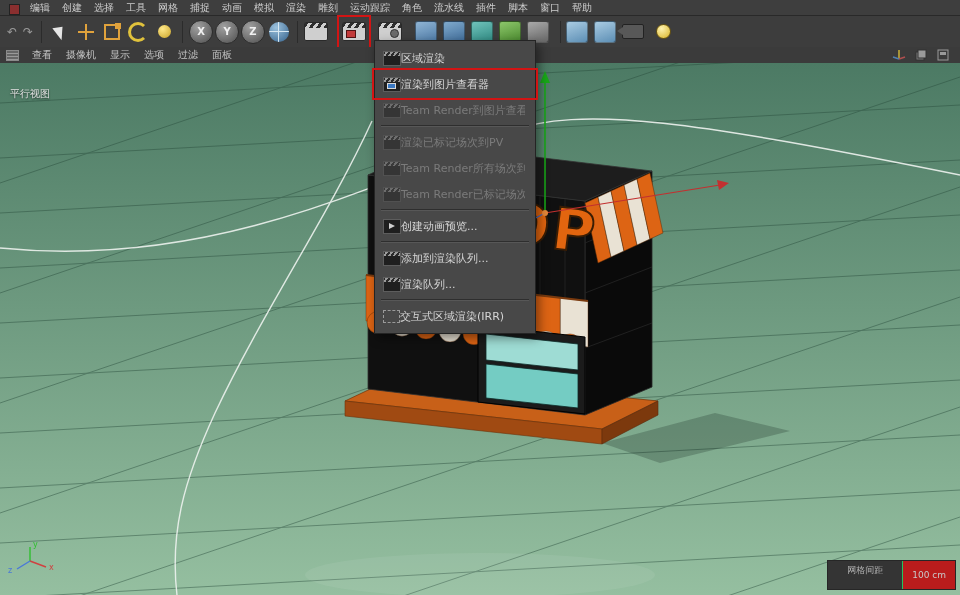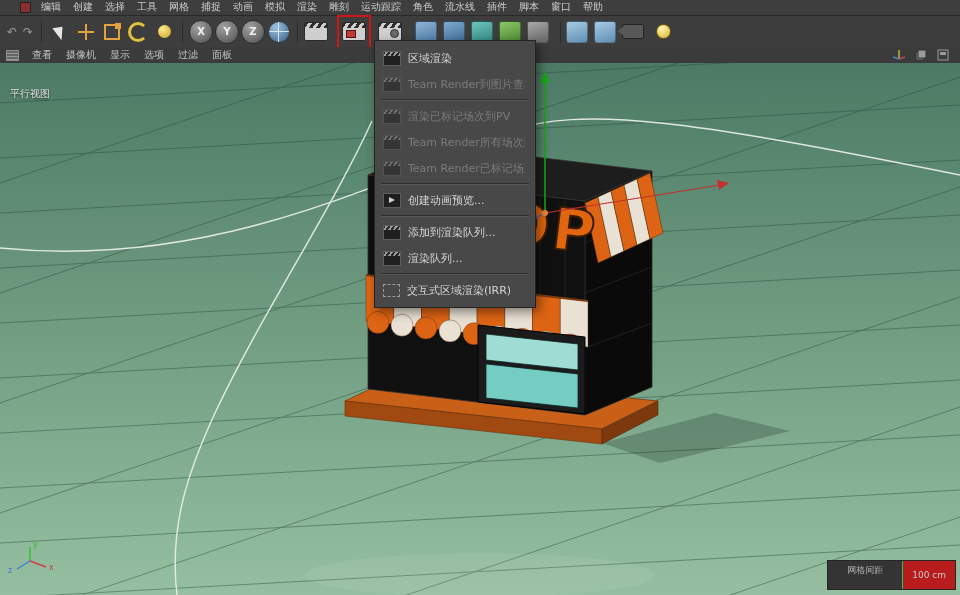--- a/index.html
+++ b/index.html
@@ -1,20 +1,20 @@
 <!DOCTYPE html>
 <html><head>
 <meta charset="utf-8">
 <style>
   html,body{margin:0;padding:0;background:#222;}
   .app{position:relative;width:960px;height:595px;overflow:hidden;background:#3c3c3c;
        font-family:"DejaVu Sans",sans-serif;-webkit-font-smoothing:antialiased;}
 
   
-  .menubar{height:15px;display:flex;align-items:center;background:#3e3e3e;border-bottom:1px solid #292929;padding-left:18px;font-family:Liberation Mono, monospace;}
+  .menubar{height:15px;display:flex;align-items:flex-end;background:#3e3e3e;border-bottom:1px solid #292929;padding-left:7px;}
   .logo{width:9px;height:9px;background:#8a2f2f;border:1px solid #222;margin:0 4px 0 2px;flex:none;}
   .mitem{font-size:10px;line-height:14px;color:#cdcdcd;padding:0 6px;white-space:nowrap;cursor:default;}
 
   
   .toolbar{height:31px;display:flex;align-items:center;background:#3d3d3d;border-bottom:1px solid #252525;padding-left:4px;}
   .tool{width:26px;height:26px;display:flex;align-items:center;justify-content:center;flex:none;}
   .tool-sm{width:16px;height:22px;display:flex;align-items:center;justify-content:center;color:#9a9a9a;font-size:12px;flex:none;}
   .tsep{width:1px;height:22px;background:#2b2b2b;margin:0 5px;flex:none;}
   .cursor-arrow{width:0;height:0;border-left:9px solid #e6e6e6;border-top:5px solid transparent;border-bottom:10px solid transparent;transform:rotate(-38deg);}
   .move-plus{position:relative;width:16px;height:16px;}
@@ -54,21 +54,21 @@
   .vp-ico{width:14px;height:12px;display:flex;align-items:center;justify-content:center;}
   .vp-canvas{position:absolute;top:16px;left:0;right:0;bottom:0;background:linear-gradient(#4c7a64,#95bfa0);overflow:hidden;}
   .vp-label{position:absolute;left:10px;top:24px;font-size:10px;color:#e4e4e4;text-shadow:0 1px 2px rgba(0,0,0,.7);}
   .grid-status{position:absolute;right:4px;bottom:5px;display:flex;align-items:stretch;background:#343434;border:1px solid #262626;color:#b5b5b5;font-size:9px;}
   .grid-status .gs-label{padding:3px 19px;}
   .grid-status .gs-value{padding:9px 9px;background:#b91c1c;border-left:1px solid #22c55e;color:#c8c8c8;}
 
   
   .dropdown{position:absolute;left:374px;top:40px;width:160px;background:#484848;border:1px solid #242424;
             box-shadow:3px 4px 10px rgba(0,0,0,.45);padding:4px 0;z-index:30;}
-  .mi{display:flex;align-items:center;gap:7px;height:26px;padding:0 10px 0 8px;cursor:default;}
+  .mi{display:flex;align-items:center;height:26px;padding:0 10px 0 8px;cursor:default;}
   .mi-label{font-size:11px;color:#d6d6d6;white-space:nowrap;overflow:hidden;}
   .mi.dis .mi-label{color:#7b7b7b;}
   .mi.dis .mi-ico{opacity:.45;}
   .mi.hl{outline:2px solid #d21414;outline-offset:1px;}
   .mi-ico{flex:none;}
   .clap-sm{width:16px;height:13px;background:#1f1f1f;border:1px solid #5d5d5d;position:relative;}
   .clap-sm::before{content:'';position:absolute;left:0;right:0;top:0;height:4px;background:repeating-linear-gradient(-55deg,#9a9a9a 0 2px,#2a2a2a 2px 4px);}
   .clap-pv::after{content:'';position:absolute;left:3px;bottom:2px;width:7px;height:4px;background:#3a78c2;border:1px solid #d8d8d8;}
   .play-sm{width:16px;height:13px;background:#1f1f1f;border:1px solid #5d5d5d;position:relative;}
   .play-sm::after{content:'';position:absolute;left:5px;top:3px;border-left:6px solid #d0d0d0;border-top:3px solid transparent;border-bottom:3px solid transparent;}
@@ -302,20 +302,24 @@
         <span class="gs-value">100 cm</span>
       </div>
     </div>
   </div>
 
   <div class="dropdown">
     <div class="mi">
       <span class="mi-ico clap-sm"></span>
       <span class="mi-label">区域渲染</span>
     </div>
+    <div class="mi hl">
+      <span class="mi-ico clap-sm clap-pv"></span>
+      <span class="mi-label">渲染到图片查看器</span>
+    </div>
     <div class="mi dis">
       <span class="mi-ico clap-sm"></span>
       <span class="mi-label">Team Render到图片查看器</span>
     </div>
     <div class="msep"></div>
     <div class="mi dis">
       <span class="mi-ico clap-sm"></span>
       <span class="mi-label">渲染已标记场次到PV</span>
     </div>
     <div class="mi dis">

